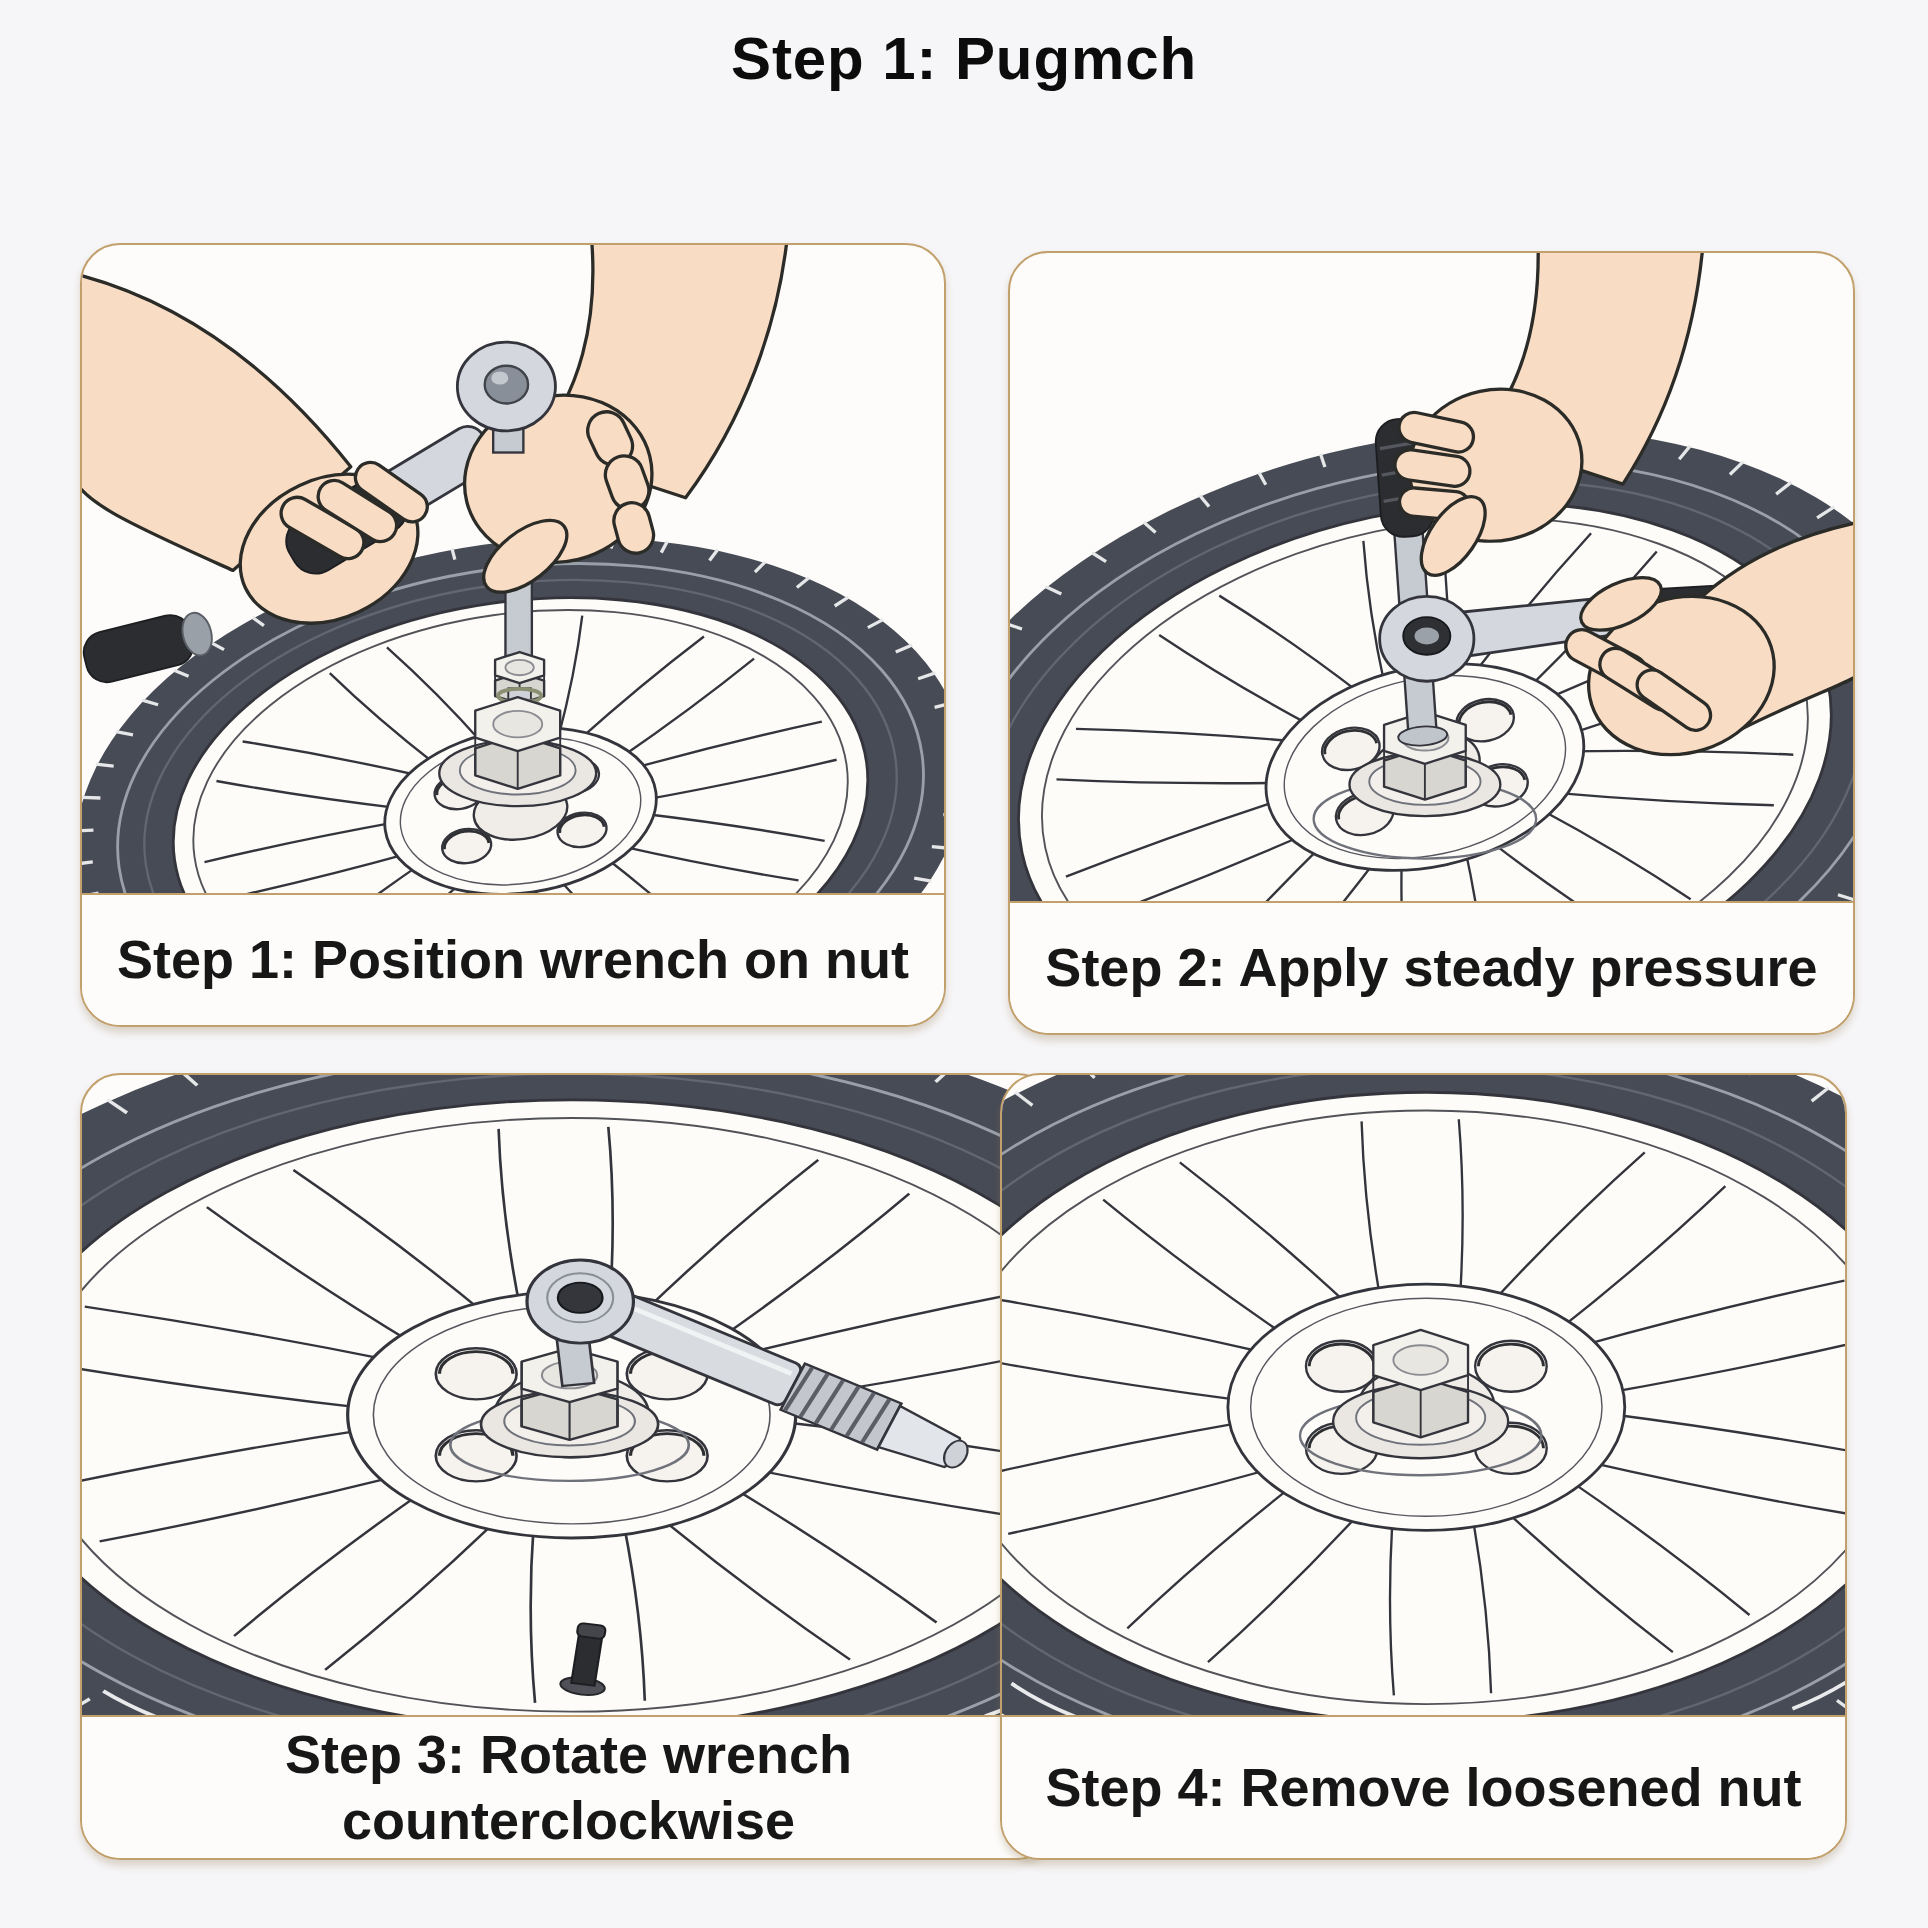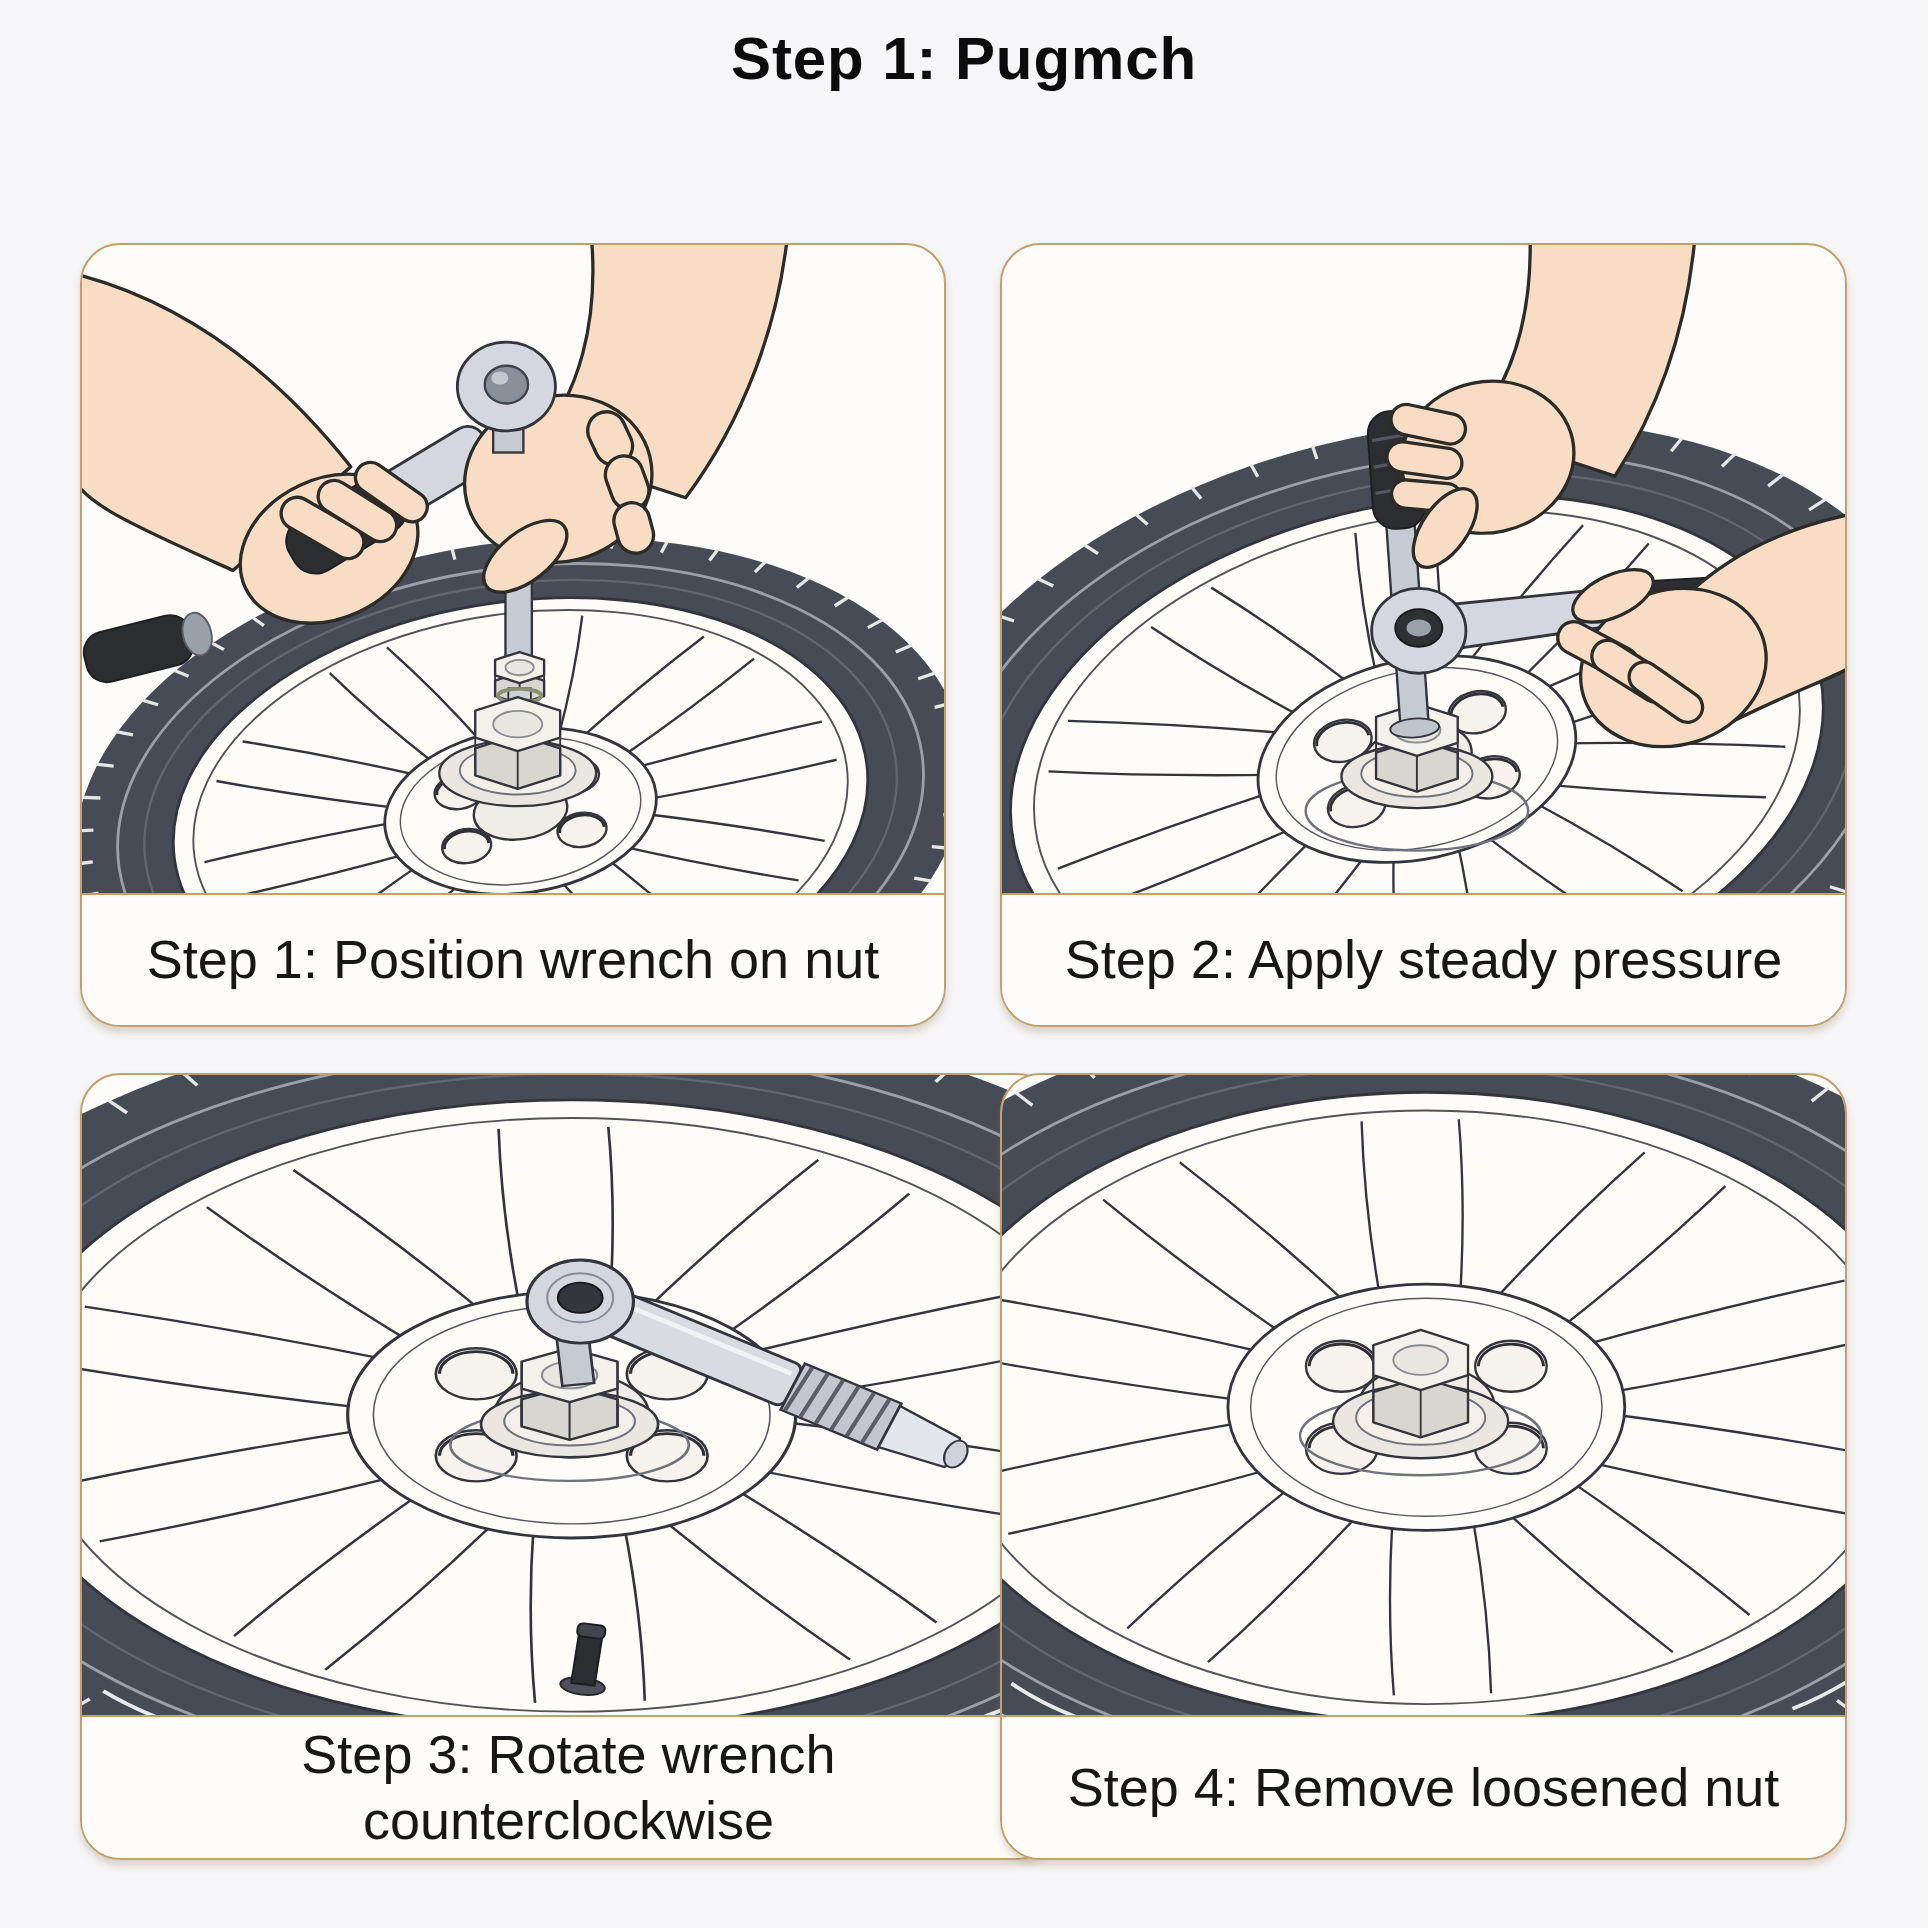--- a/index.html
+++ b/index.html
@@ -29,20 +29,21 @@
   .panel-4{left:1000px;top:1073px;width:847px;height:787px;}
   .art{flex:1;position:relative;overflow:hidden;}
   .art svg{position:absolute;left:0;top:0;width:100%;height:100%;}
   .caption{
     border-top:2.8px solid #c2a06c;
     display:flex;align-items:center;justify-content:center;
     text-align:center;
     font-size:54px;line-height:1.22;color:#171717;
     padding:3.8px 28px;box-sizing:border-box;
     background:#fdfcfa;
+    font-weight:bold;
   }
   .row1 .caption{height:132px;}
   .row2 .caption{height:143px;}
 </style>
 </head>
 <body>
 
 <h1 class="page-title">Step 1: Pugmch</h1>
 
 <figure class="panel panel-1 row1" style="margin:0">
@@ -191,21 +192,21 @@
           <rect x="436" y="150" width="32" height="70" fill="#c6cad1" stroke="#34353c" stroke-width="2.5"></rect>
           <ellipse cx="450" cy="150" rx="52" ry="47" fill="#d4d8de" stroke="#34353c" stroke-width="3"></ellipse>
           <ellipse cx="450" cy="148" rx="23" ry="20" fill="#898f99" stroke="#40434a" stroke-width="2.5"></ellipse>
           <ellipse cx="443" cy="141" rx="9" ry="7" fill="#c3c8cf"></ellipse>
         </g>
       </svg>
   </div>
   <figcaption class="caption">Step 1: Position wrench on nut</figcaption>
 </figure>
 
-<figure class="panel panel-2 row1" style="margin:0">
+<figure class="panel panel-2 row1" style="margin:8px">
   <div class="art">
     <svg id="svg2" viewBox="0 0 894 687" preserveAspectRatio="none">
         <g transform="rotate(-12 440 545)">
           <ellipse cx="440" cy="545" rx="560" ry="347.2" fill="#474b55"></ellipse>
           <line x1="978.72" y1="545" x2="1002.24" y2="545" stroke="#e6e7e9" stroke-width="3.5"></line>
           <line x1="974.7044628122129" y1="585.7051406611171" x2="998.0491482988168" y2="587.4822881743883" stroke="#e6e7e9" stroke-width="3.5"></line>
           <line x1="962.7177136594048" y1="625.8034614304208" x2="985.5390691414162" y2="629.3312632808135" stroke="#e6e7e9" stroke-width="3.5"></line>
           <line x1="942.9384473625726" y1="664.6971887030074" x2="964.8962589937868" y2="669.9230534904568" stroke="#e6e7e9" stroke-width="3.5"></line>
           <line x1="915.6615272249612" y1="701.8065065884894" x2="936.4284546090032" y2="708.6525287056584" stroke="#e6e7e9" stroke-width="3.5"></line>
           <line x1="881.2935892993657" y1="736.578200630442" x2="900.5600453810428" y2="744.9423216558876" stroke="#e6e7e9" stroke-width="3.5"></line>

